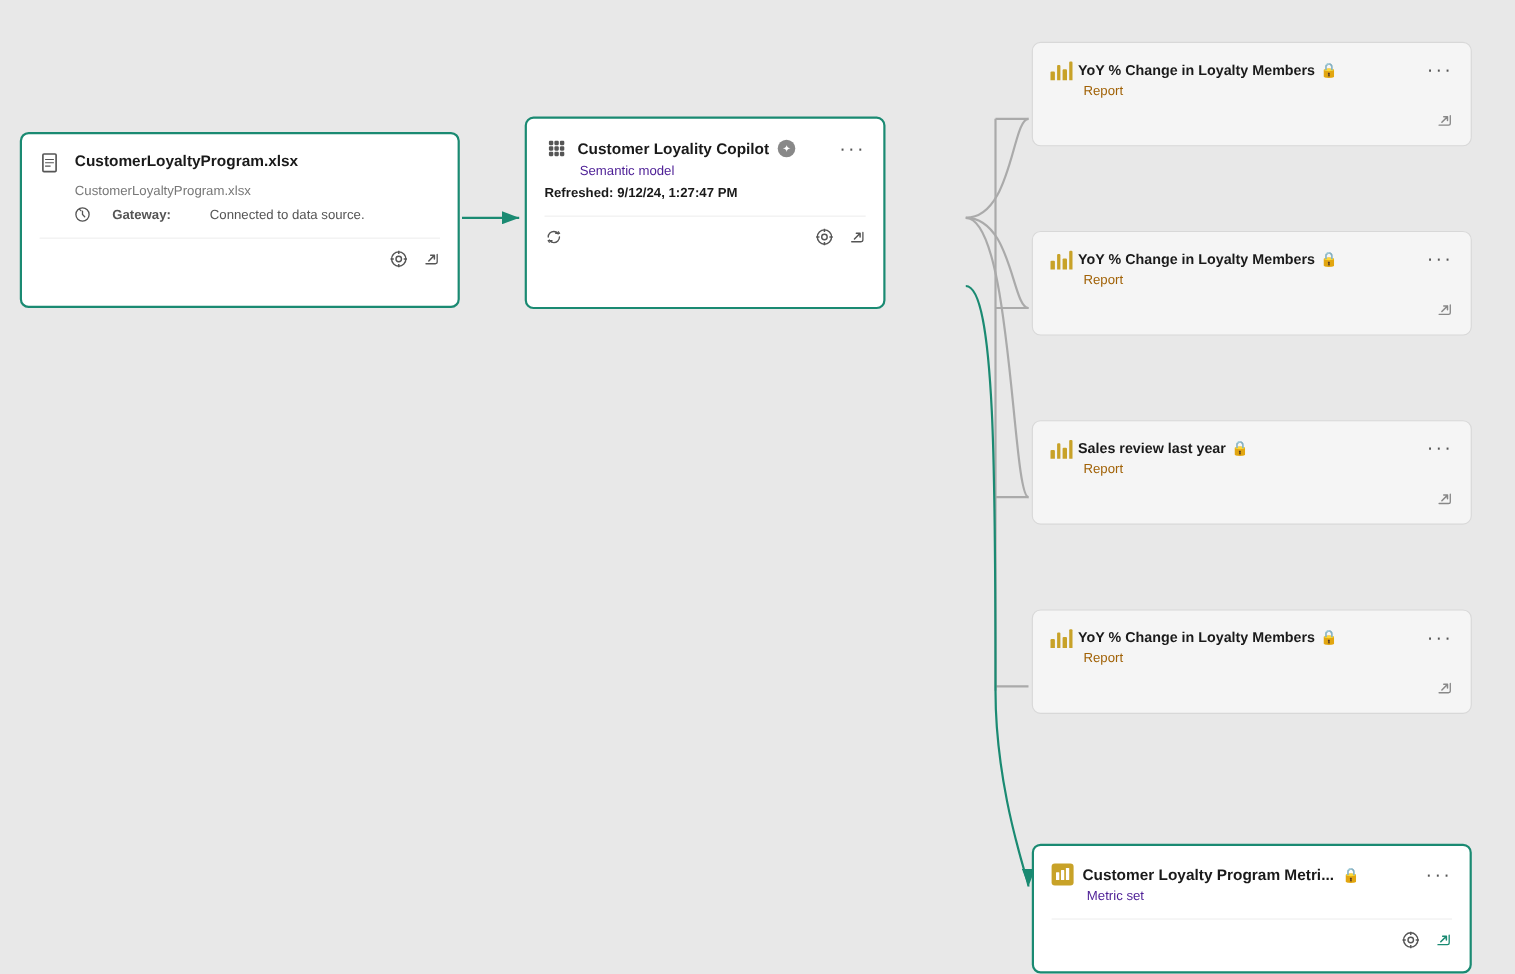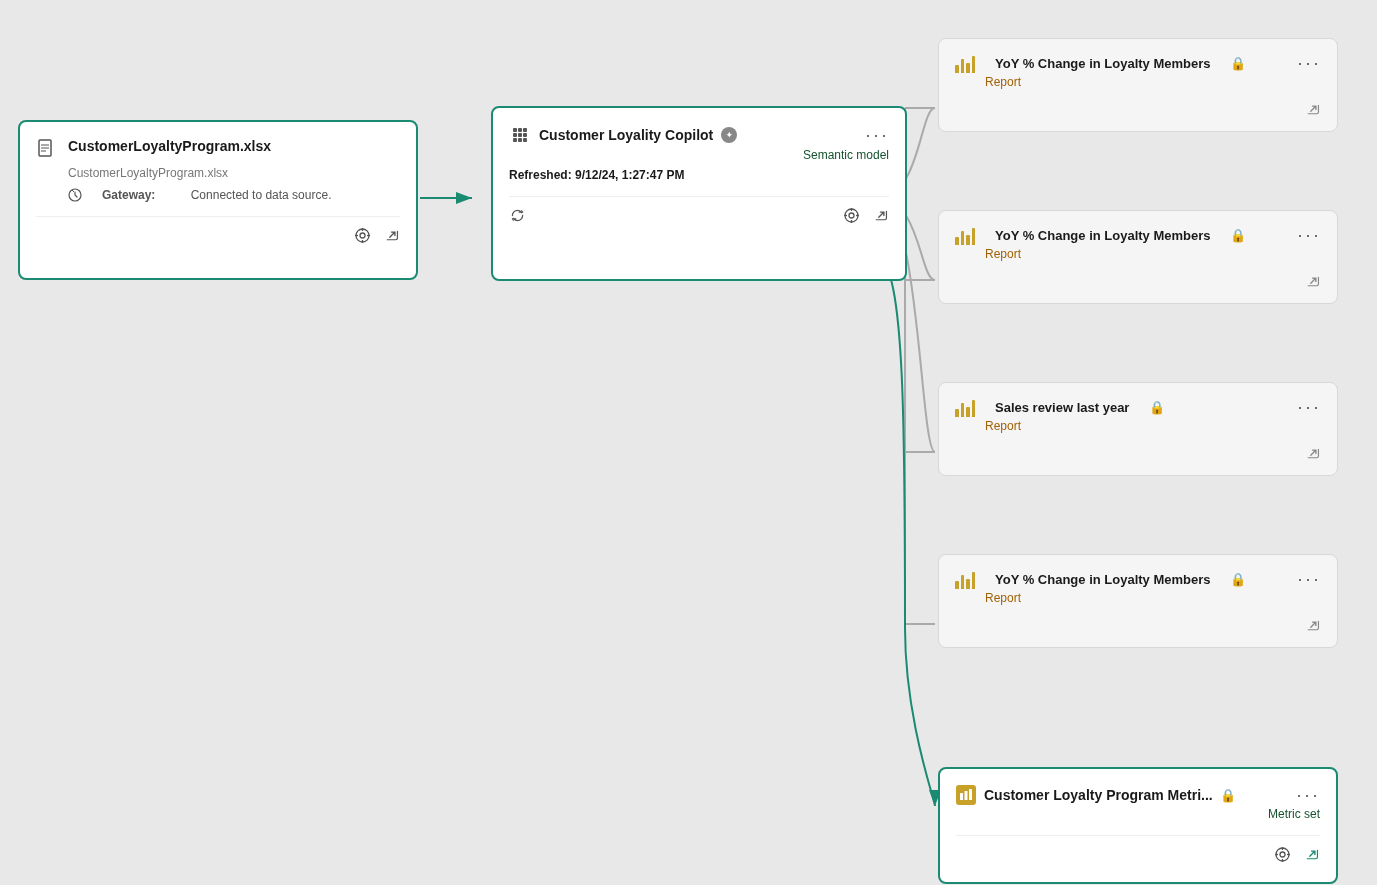--- a/index.html
+++ b/index.html
@@ -81,42 +81,41 @@
     .footer-icon {
       color: #555;
       font-size: 15px;
       cursor: pointer;
     }
     .footer-icon.teal {
       color: #1a8a72;
     }
     
     .semantic-card {
-      left: 491px;
+      left: 477px;
       top: 106px;
-      width: 416px;
+      width: 328px;
       min-height: 175px;
     }
     .semantic-header {
       display: flex;
       align-items: center;
       justify-content: space-between;
       margin-bottom: 2px;
     }
     .semantic-title-row {
       display: flex;
       align-items: center;
       gap: 8px;
     }
     .semantic-type {
       font-size: 12px;
-      color: #14532d;
+      color: #4c1d95;
       margin-left: 32px;
       margin-bottom: 6px;
-      text-align: right;
     }
     .semantic-refresh {
       font-size: 12px;
       font-weight: 600;
       color: #1a1a1a;
       margin-bottom: 6px;
     }
     .more-btn {
       color: #555;
       font-size: 18px;
@@ -135,21 +134,21 @@
     }
     .report-header {
       display: flex;
       align-items: center;
       justify-content: space-between;
       margin-bottom: 2px;
     }
     .report-title-row {
       display: flex;
       align-items: center;
-      gap: 20px;
+      gap: 5px;
     }
     .report-title {
       font-weight: 600;
       font-size: 13px;
       color: #1a1a1a;
     }
     .report-type {
       font-size: 12px;
       color: #a16207;
       margin-left: 30px;

